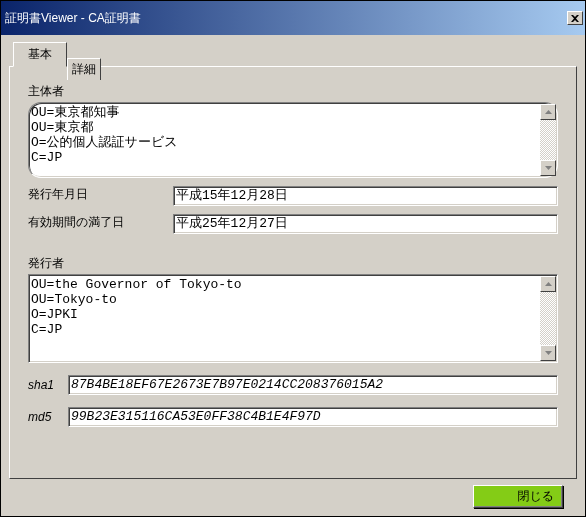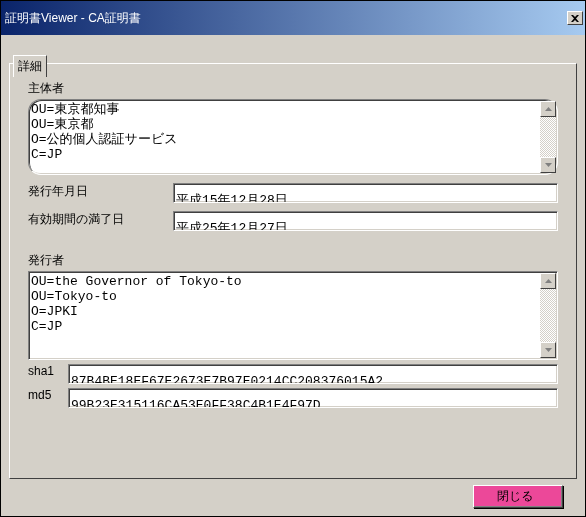--- a/index.html
+++ b/index.html
@@ -108,21 +108,21 @@
     background: #fff;
     border: 1px solid #808080;
     border-top-color: #808080;
     border-left-color: #808080;
     border-right-color: #fff;
     border-bottom-color: #fff;
     box-shadow: inset 1px 1px 0 #404040, inset -1px -1px 0 #d4d0c8;
     box-sizing: border-box;
     font-family: "MS Gothic", "Courier New", monospace;
     font-size: 13px;
-    padding: 9px 2px;
+    padding: 1px 2px;
   }
   .textbox {
     height: 20px;
     line-height: 16px;
     white-space: nowrap;
     overflow: hidden;
   }
   .textarea-wrap {
     display: flex;
     background: #fff;
@@ -157,60 +157,65 @@
     border-bottom-color: #404040;
     box-sizing: border-box;
     display: flex;
     align-items: center;
     justify-content: center;
   }
   .sb-btn svg { display:block; }
   .sb-track { flex: 1; background: repeating-conic-gradient(#d4d0c8 0% 25%, #fff 0% 50%) 0 0/2px 2px; }
   .fp-row {
     display: flex;
-    margin-top: 4px;
+    align-items: center;
+    margin-top: 12px;
+    font-style: italic;
   }
   .fp-row .fplabel {
     width: 40px;
   }
   .btnbar {
     display: flex;
     justify-content: flex-end;
     padding: 6px 14px 0 0;
   }
   .btn {
     min-width: 90px;
     height: 23px;
-    background: #ec4899;
+    background: #84cc16;
     border: 1px solid #fff;
     border-right-color: #404040;
     border-bottom-color: #404040;
     box-shadow: 1px 1px 0 #000, inset -1px -1px 0 #808080;
     box-sizing: border-box;
-    text-align: left;
+    text-align: right;
     line-height: 21px;
-    padding: 0 23px;
+    padding: 0 8px;
   }
   .section-top { margin-top: 4px; }
 </style>
 </head>
 <body>
 
 <div class="window">
   <div class="titlebar">
     <span class="title">証明書Viewer - CA証明書</span>
     <div class="titlebar-btn">
       <svg width="8" height="7" viewBox="0 0 8 7">
           <path d="M0 0 L2 0 L4 2 L6 0 L8 0 L5 3.5 L8 7 L6 7 L4 5 L2 7 L0 7 L3 3.5 Z" fill="#000"></path>
         </svg>
     </div>
   </div>
 
   <div class="client">
     <div class="tabstrip">
+      <div class="tab active">
+        <span>基本</span>
+      </div>
       <div class="tab inactive">
         <span>詳細</span>
       </div>
     </div>
 
     <div class="tabpanel">
 
       <div class="label section-top">主体者</div>
       <div class="textarea-wrap" style="height:76px;border-radius:13px;">
         <div class="textarea-content">OU=東京都知事

